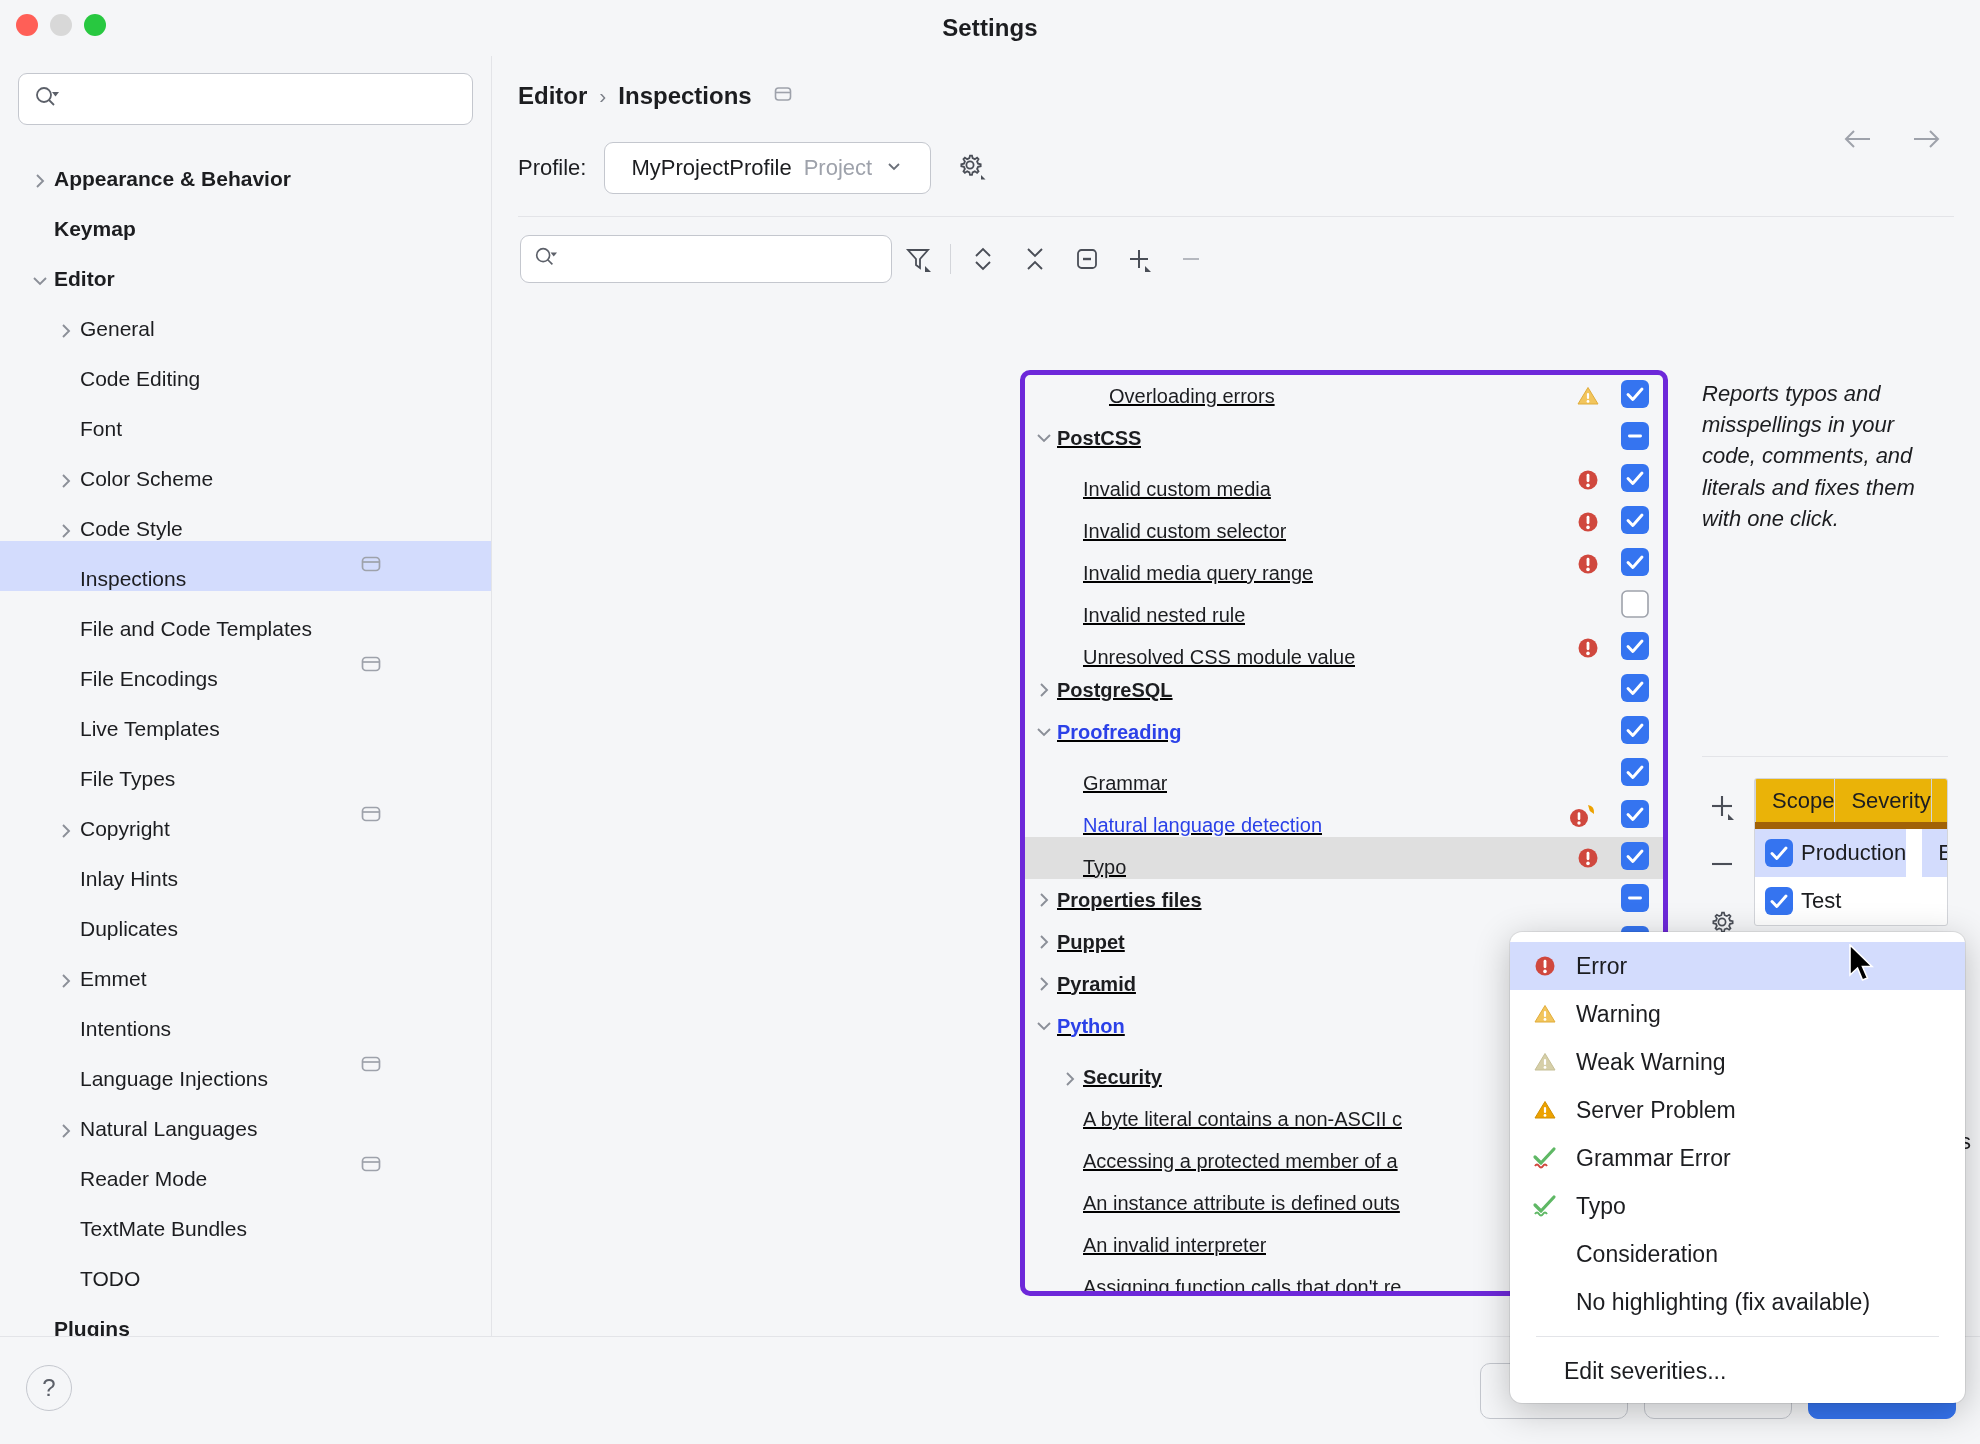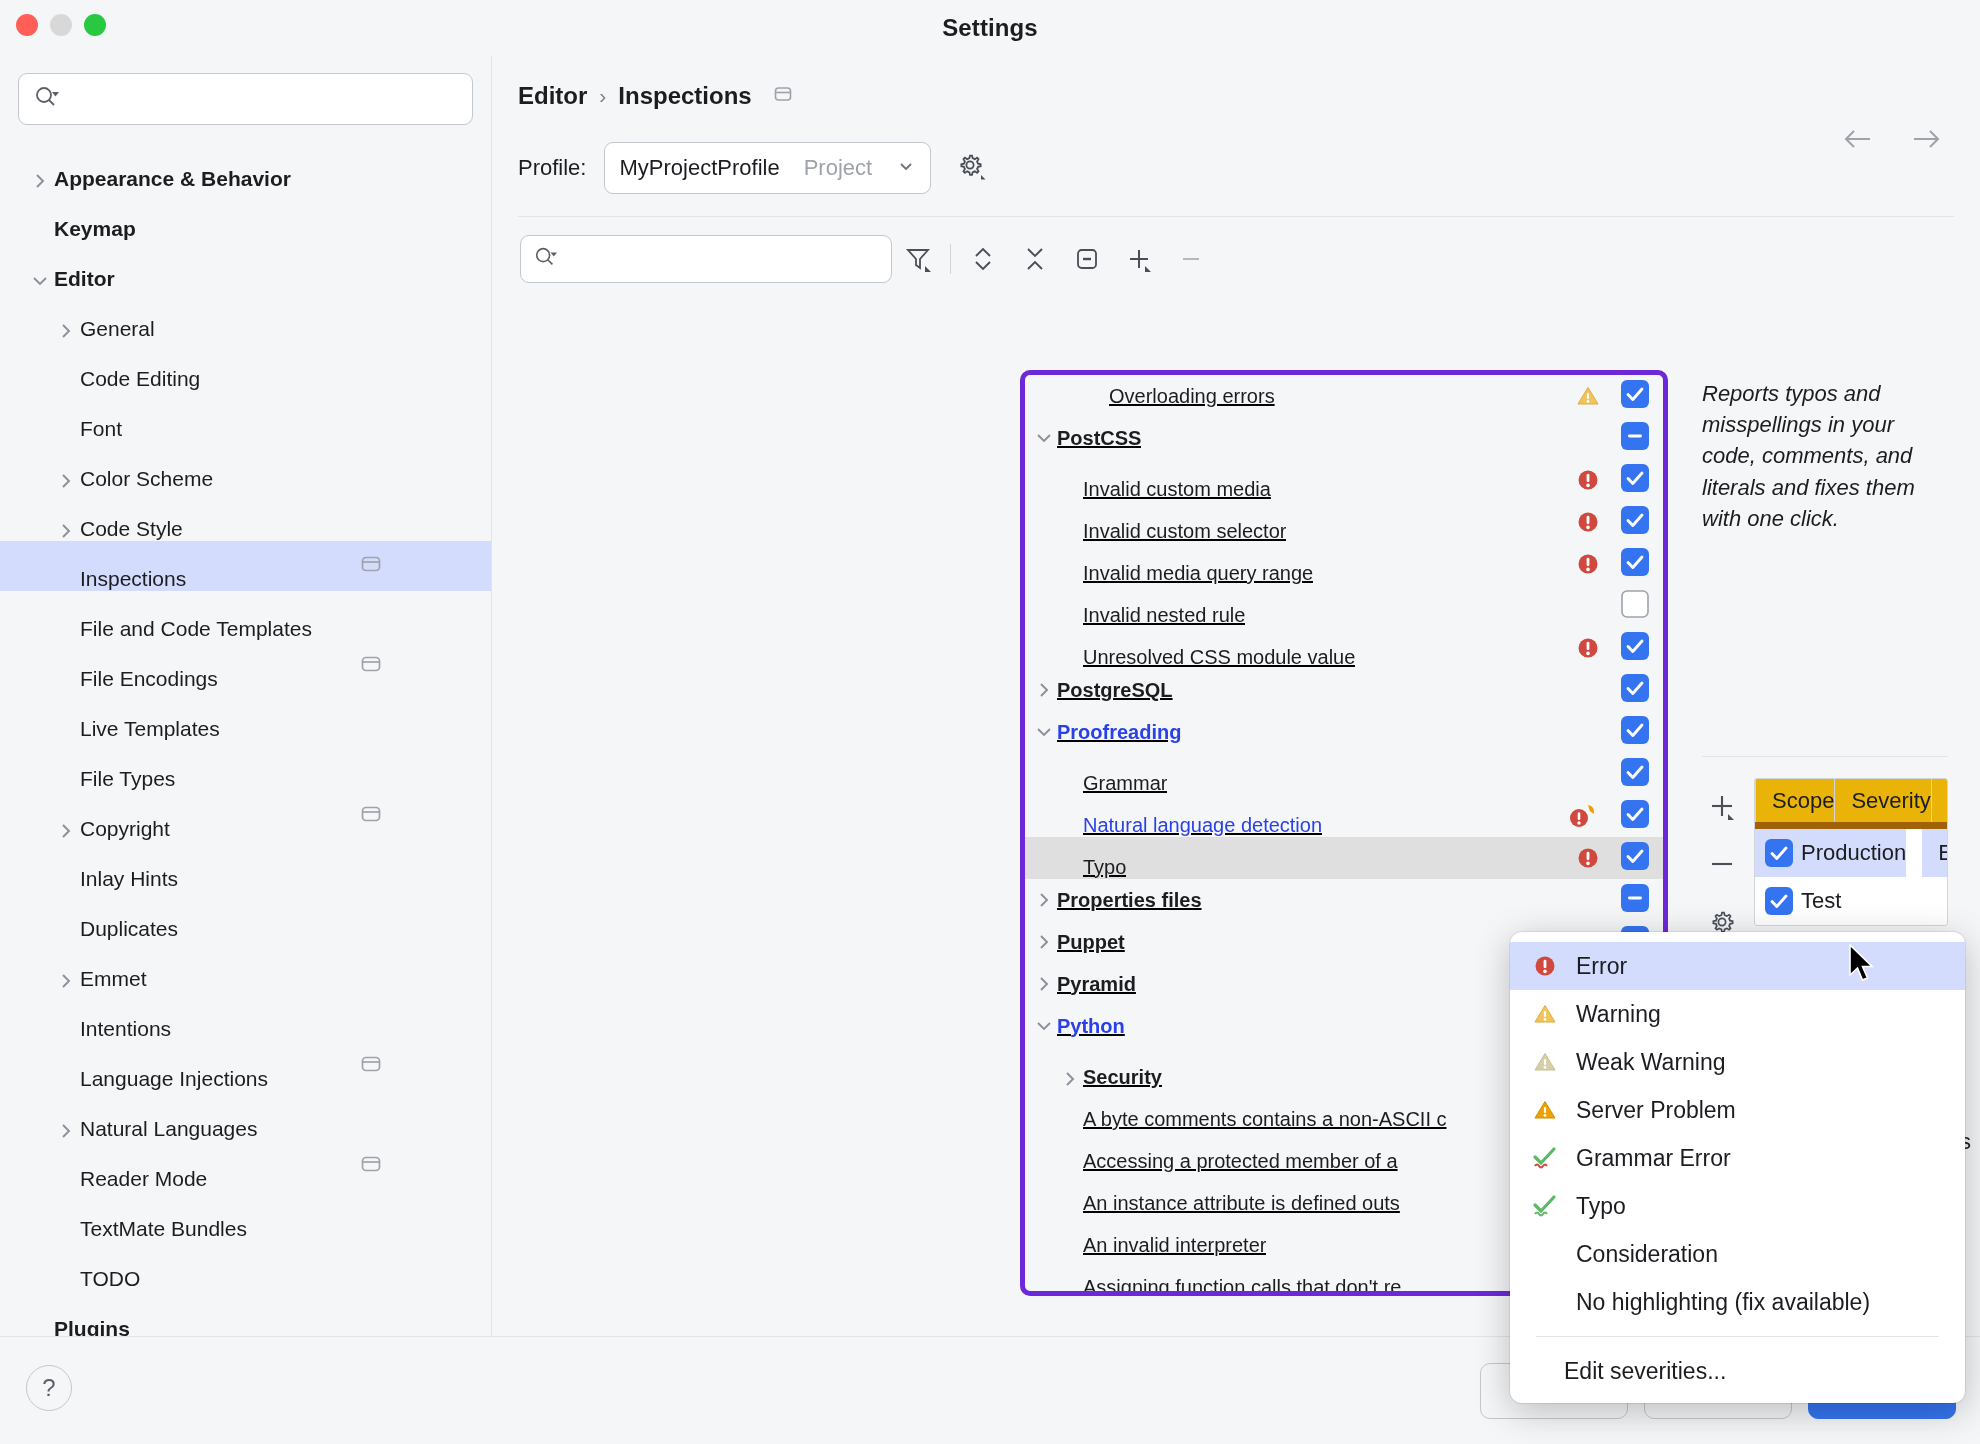--- a/index.html
+++ b/index.html
@@ -60,21 +60,21 @@
   
   .main { position: absolute; left: 492px; top: 56px; right: 0; bottom: 108px; background: #f5f6f8; }
   .breadcrumb { display: flex; align-items: center; gap: 12px; padding: 26px 0 0 26px; }
   .bc-item { font-size: 24px; font-weight: 700; color: #1c1d20; }
   .bc-sep { font-size: 21px; color: #7a7e87; }
   .nav-arrows { position: absolute; right: 36px; top: 70px; display: flex; gap: 36px; }
   .profile-row { display: flex; align-items: center; gap: 18px; padding: 32px 0 0 26px; }
   .profile-label { font-size: 22px; color: #1c1d20; }
   .combo {
     height: 52px; min-width: 306px; background: #fff; border: 1px solid #c4c7ce;
-    border-radius: 9px; display: flex; align-items: center; padding: 0 14px; gap: 24px;
+    border-radius: 9px; display: flex; align-items: center; padding: 0 26px; gap: 12px;
   }
   .combo-main { font-size: 22px; color: #1c1d20; }
   .combo-sub { font-size: 22px; color: #9ea2ab; }
   .combo-chev { margin-left: auto; }
   .gear-btn { margin-left: 6px; cursor: pointer; }
   .hr { height: 1px; background: #e3e4e8; margin: 22px 26px 0 26px; }
 
   
   .toolbar { display: flex; align-items: center; gap: 0; padding: 18px 0 0 28px; }
   .inspsearch {
@@ -650,21 +650,21 @@
               </svg>
             </span>
             <span class="ilabel bold">Security</span>
             <span class="icheck"><svg width="28" height="28" viewBox="0 0 28 28">
                 <rect width="28" height="28" rx="6" fill="#3574f0"></rect>
                 <polyline points="7,14.5 11.8,19.5 21,9" fill="none" stroke="#fff" stroke-width="2.9" stroke-linecap="round" stroke-linejoin="round"></polyline>
               </svg></span>
           </div>
           <div class="irow ilvl1">
             <span class="ichev"></span>
-            <span class="ilabel">A byte comments contains a non-ASCII c</span>
+            <span class="ilabel">A byte literal contains a non-ASCII c</span>
             <span class="isev">
               <svg width="26" height="26" viewBox="0 0 26 26">
                 <path d="M13 4.5 L23 21 H3 Z" fill="#f2c55c" stroke="#e0ac3b" stroke-width="1"></path>
                 <rect x="11.9" y="10" width="2.2" height="6" rx="1.1" fill="#fff"></rect>
                 <circle cx="13" cy="18.4" r="1.4" fill="#fff"></circle>
               </svg>
             </span>
             <span class="icheck"><svg width="28" height="28" viewBox="0 0 28 28">
                 <rect width="28" height="28" rx="6" fill="#3574f0"></rect>
                 <polyline points="7,14.5 11.8,19.5 21,9" fill="none" stroke="#fff" stroke-width="2.9" stroke-linecap="round" stroke-linejoin="round"></polyline>

